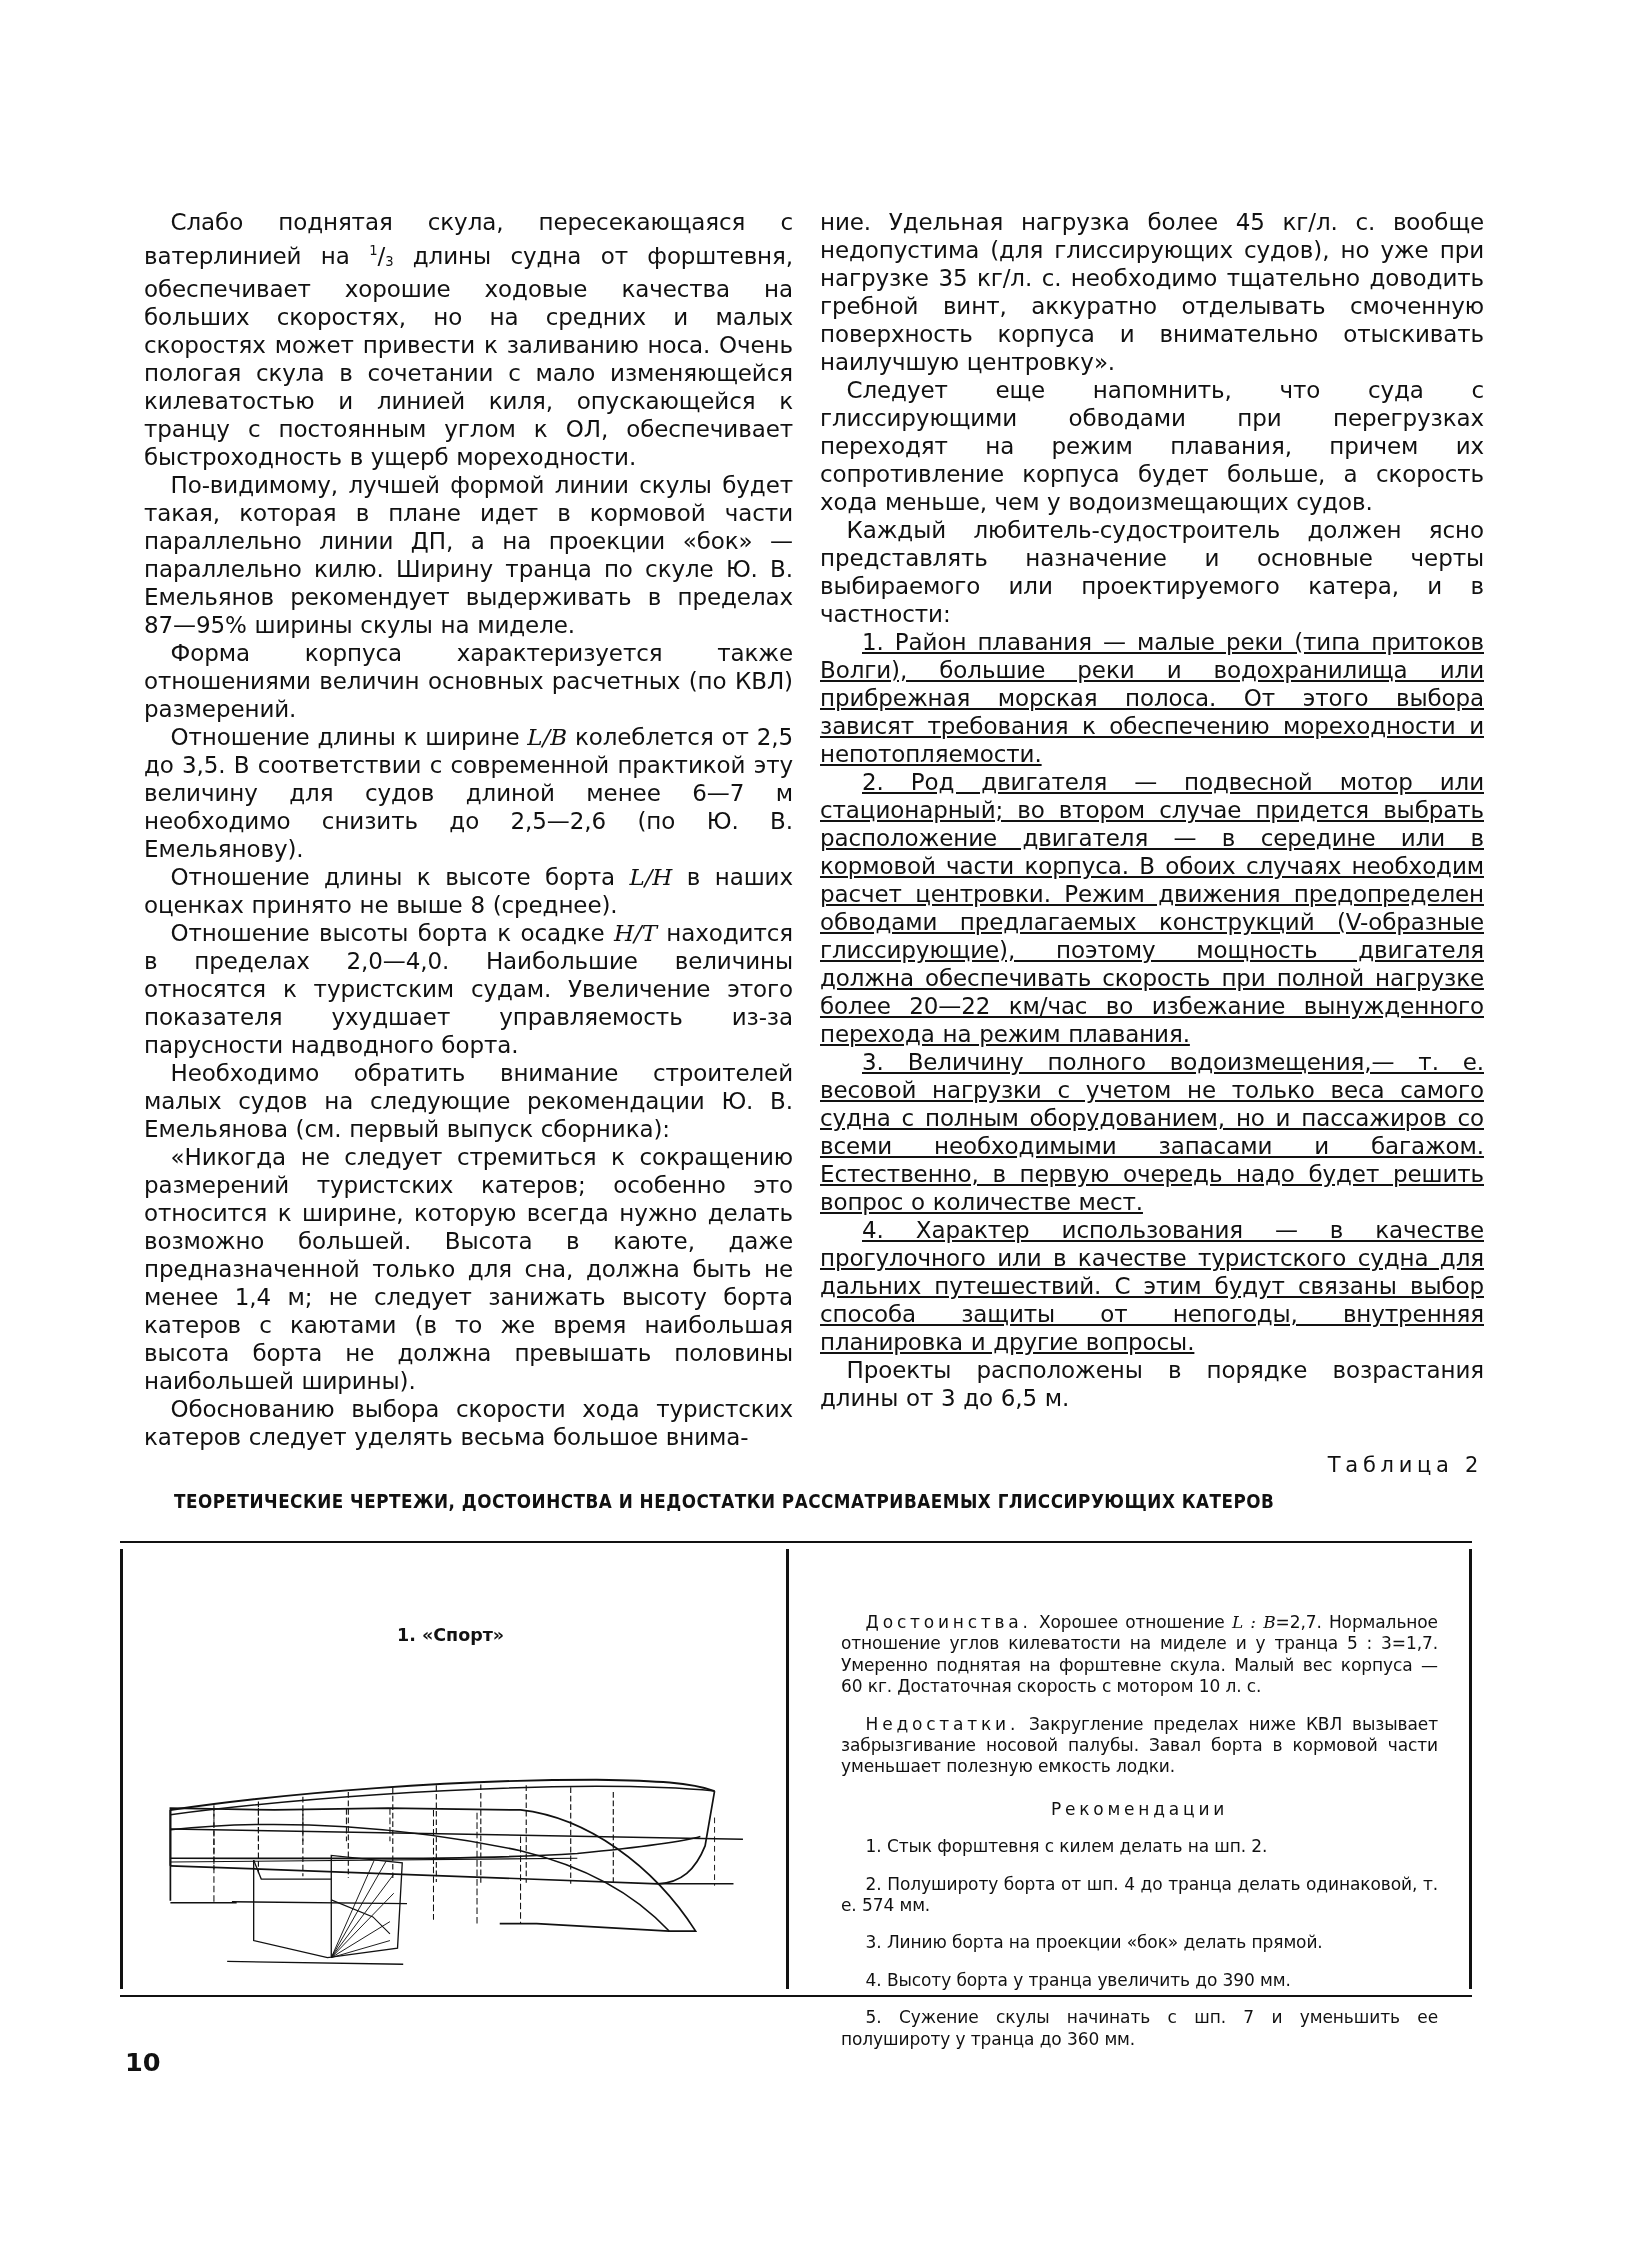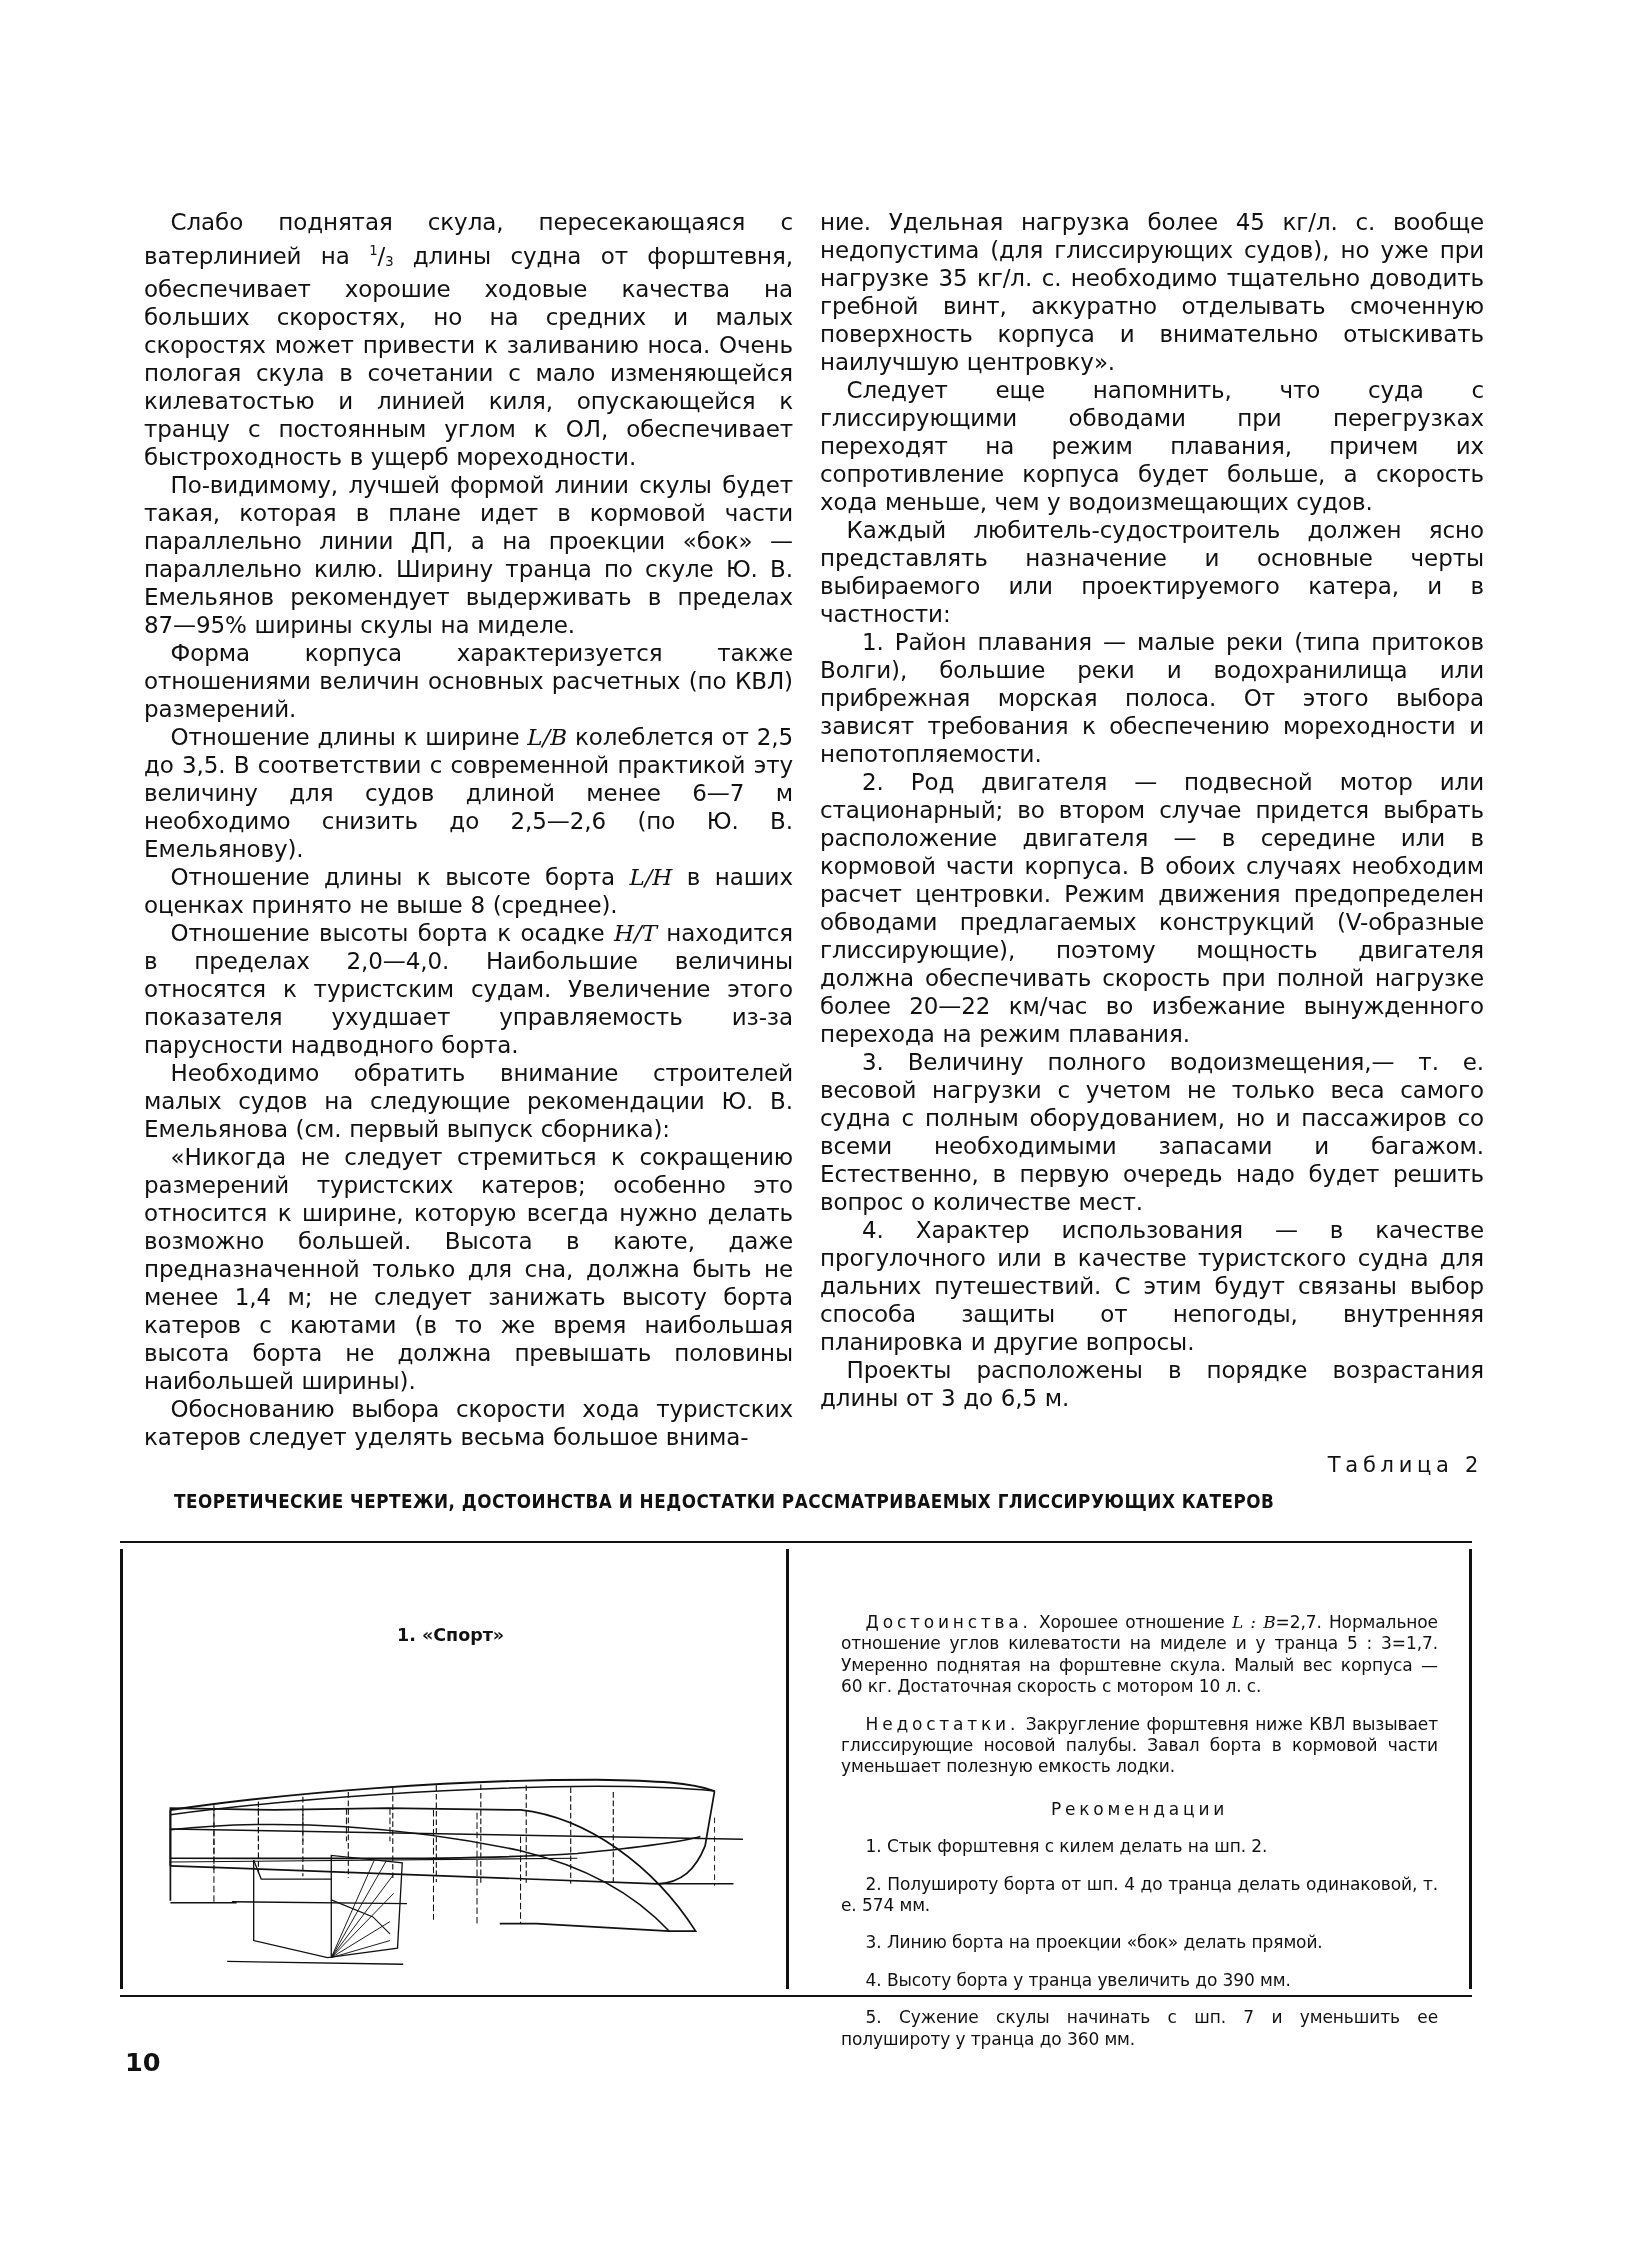--- a/index.html
+++ b/index.html
@@ -3,21 +3,21 @@
 <meta charset="utf-8">
 <style>
   html, body { margin:0; padding:0; background:#ffffff; }
   body { width:1650px; height:2254px; position:relative; overflow:hidden; color:#111; }
   .page { position:absolute; left:0; top:0; width:1650px; height:1976px; background:#fff;border-radius:20px; }
   .col { position:absolute; top:208px; font-family:"DejaVu Sans", sans-serif; font-size:23px; line-height:28px; text-align:justify; letter-spacing:-0.1px; word-spacing:0.5px; }
   .col p { margin:0; text-indent:26.5px; }
   .col-left { left:144px; width:649px; }
   .col-right { left:820px; width:664px; }
   .col p.cont { text-indent:0; }
-  .col p.item { text-indent:42px; }
+  .col p.item { text-indent:42px;text-decoration:underline; }
   .frac sup { font-size:13.2px; vertical-align:9.5px; }
   .frac sub { font-size:13.2px; vertical-align:-1.9px; }
   .ital { font-family:"DejaVu Serif", serif; font-style:italic; }
 
   .table-label { position:absolute; right:167px; top:1453px; font-family:"DejaVu Sans", sans-serif; font-size:21px; letter-spacing:4.7px;margin-left:13px; }
   .table-title { position:absolute; left:174px; top:1489px; width:1325px; font-family:"DejaVu Sans", sans-serif; font-weight:bold; font-size:20px; letter-spacing:0.6px; transform:scaleX(0.84); transform-origin:left top; }
 
   .tbl { position:absolute; left:120px; top:1541px; width:1352px; height:452px; border-top:2.8px solid #111; border-bottom:2.8px solid #111; }
   .tbl .vl { position:absolute; top:5.7px; bottom:5.7px; width:2.8px; background:#111; }
   .tbl .vl.l { left:0; }
@@ -98,21 +98,21 @@
       <path d="M118 65 L 126 85 L 200 85" stroke-width="1.4"></path>
       <path d="M95 109 L 280 111" stroke-width="1.4"></path>
       <path d="M90 172 L 276 175" stroke-width="1.4"></path>
       <path d="M200 107 L 244 125 L 262 143" stroke-width="1.2"></path>
       <path d="M200 168 L 245 66 M200 168 L 258 66 M200 168 L 266 80 M200 168 L 266 100 M200 168 L 262 130 M200 168 L 262 150" stroke-width="1"></path>
     </g>
   </svg>
 
   <div class="cell-right">
     <p><span class="spaced">Достоинства.</span><span> Хорошее отношение </span><span class="ital">L : B</span><span>=2,7. Нормальное отношение углов килеватости на миделе и у транца 5 : 3=1,7. Умеренно поднятая на форштевне скула. Малый вес корпуса — 60 кг. Достаточная скорость с мотором 10 л. с.</span></p>
-    <p><span class="spaced">Недостатки.</span><span> Закругление форштевня ниже КВЛ вызывает глиссирующие носовой палубы. Завал борта в кормовой части уменьшает полезную емкость лодки.</span></p>
+    <p><span class="spaced">Недостатки.</span><span> Закругление пределах ниже КВЛ вызывает забрызгивание носовой палубы. Завал борта в кормовой части уменьшает полезную емкость лодки.</span></p>
     <p class="rec-title">Рекомендации</p>
     <p>1. Стык форштевня с килем делать на шп. 2.</p>
     <p>2. Полуширoту борта от шп. 4 до транца делать одинаковой, т. е. 574 мм.</p>
     <p>3. Линию борта на проекции «бок» делать прямой.</p>
     <p>4. Высоту борта у транца увеличить до 390 мм.</p>
     <p>5. Сужение скулы начинать с шп. 7 и уменьшить ее полуширoту у транца до 360 мм.</p>
   </div>
 
   <div class="page-num">10</div>
 </div>

